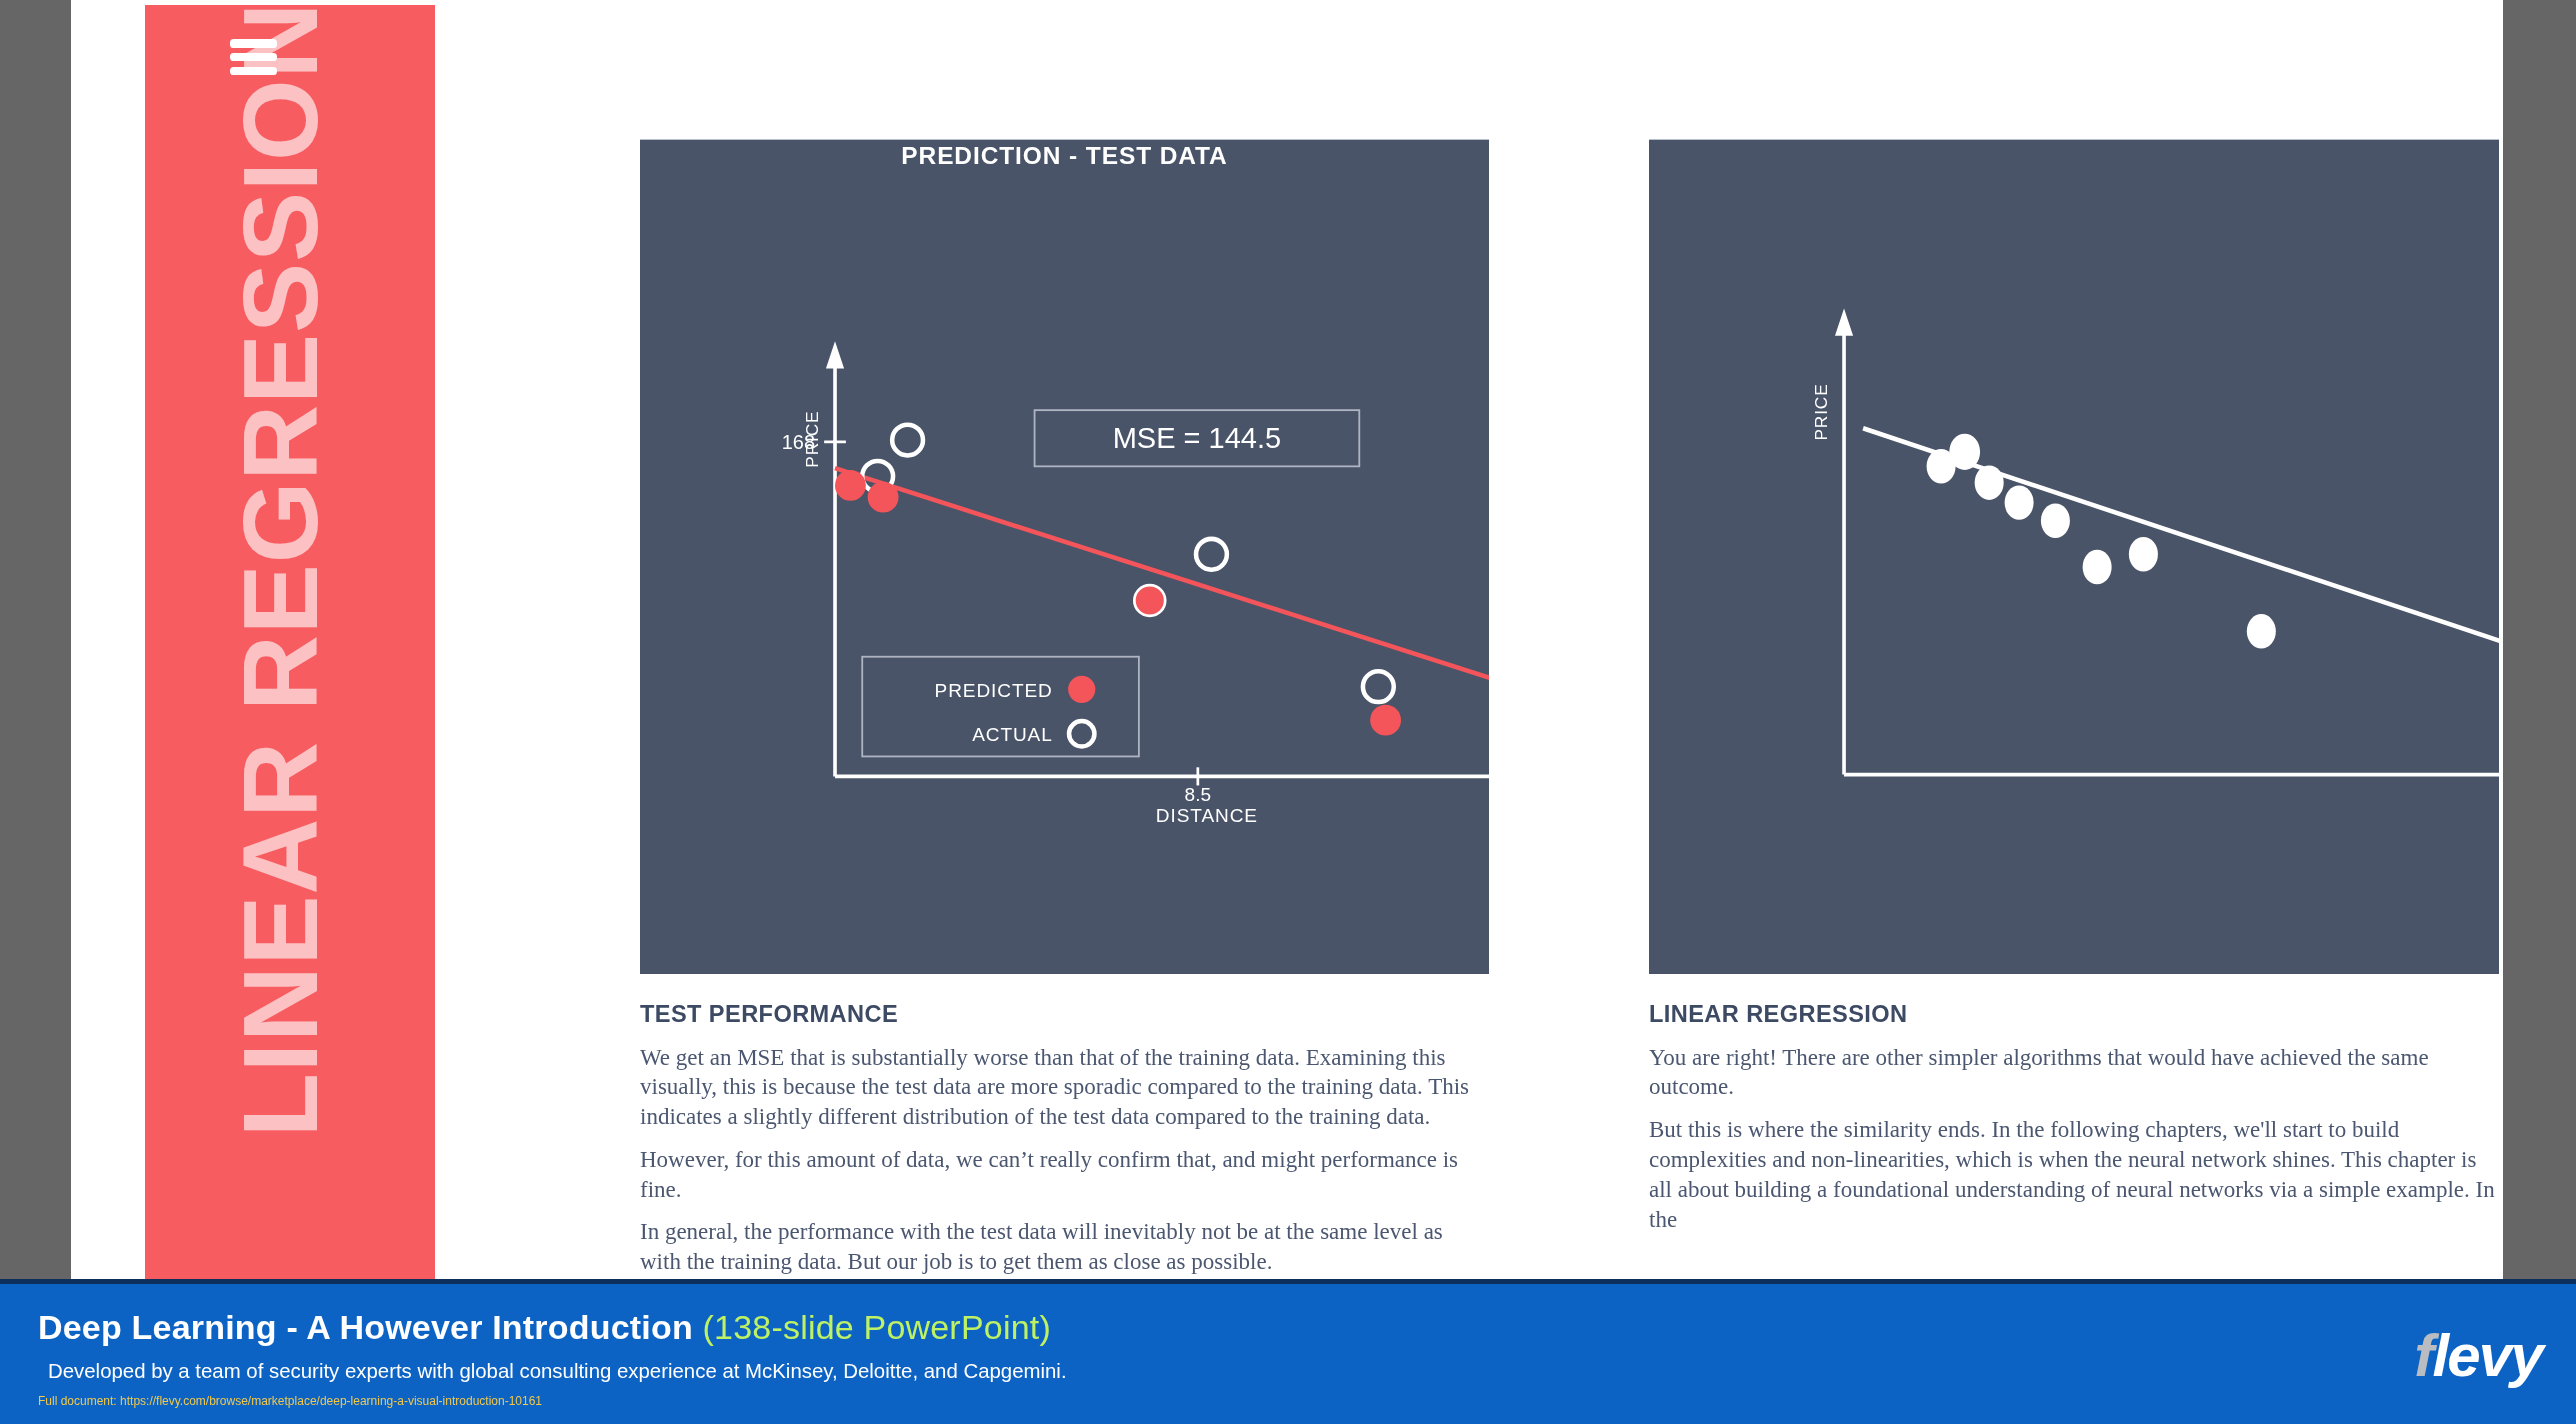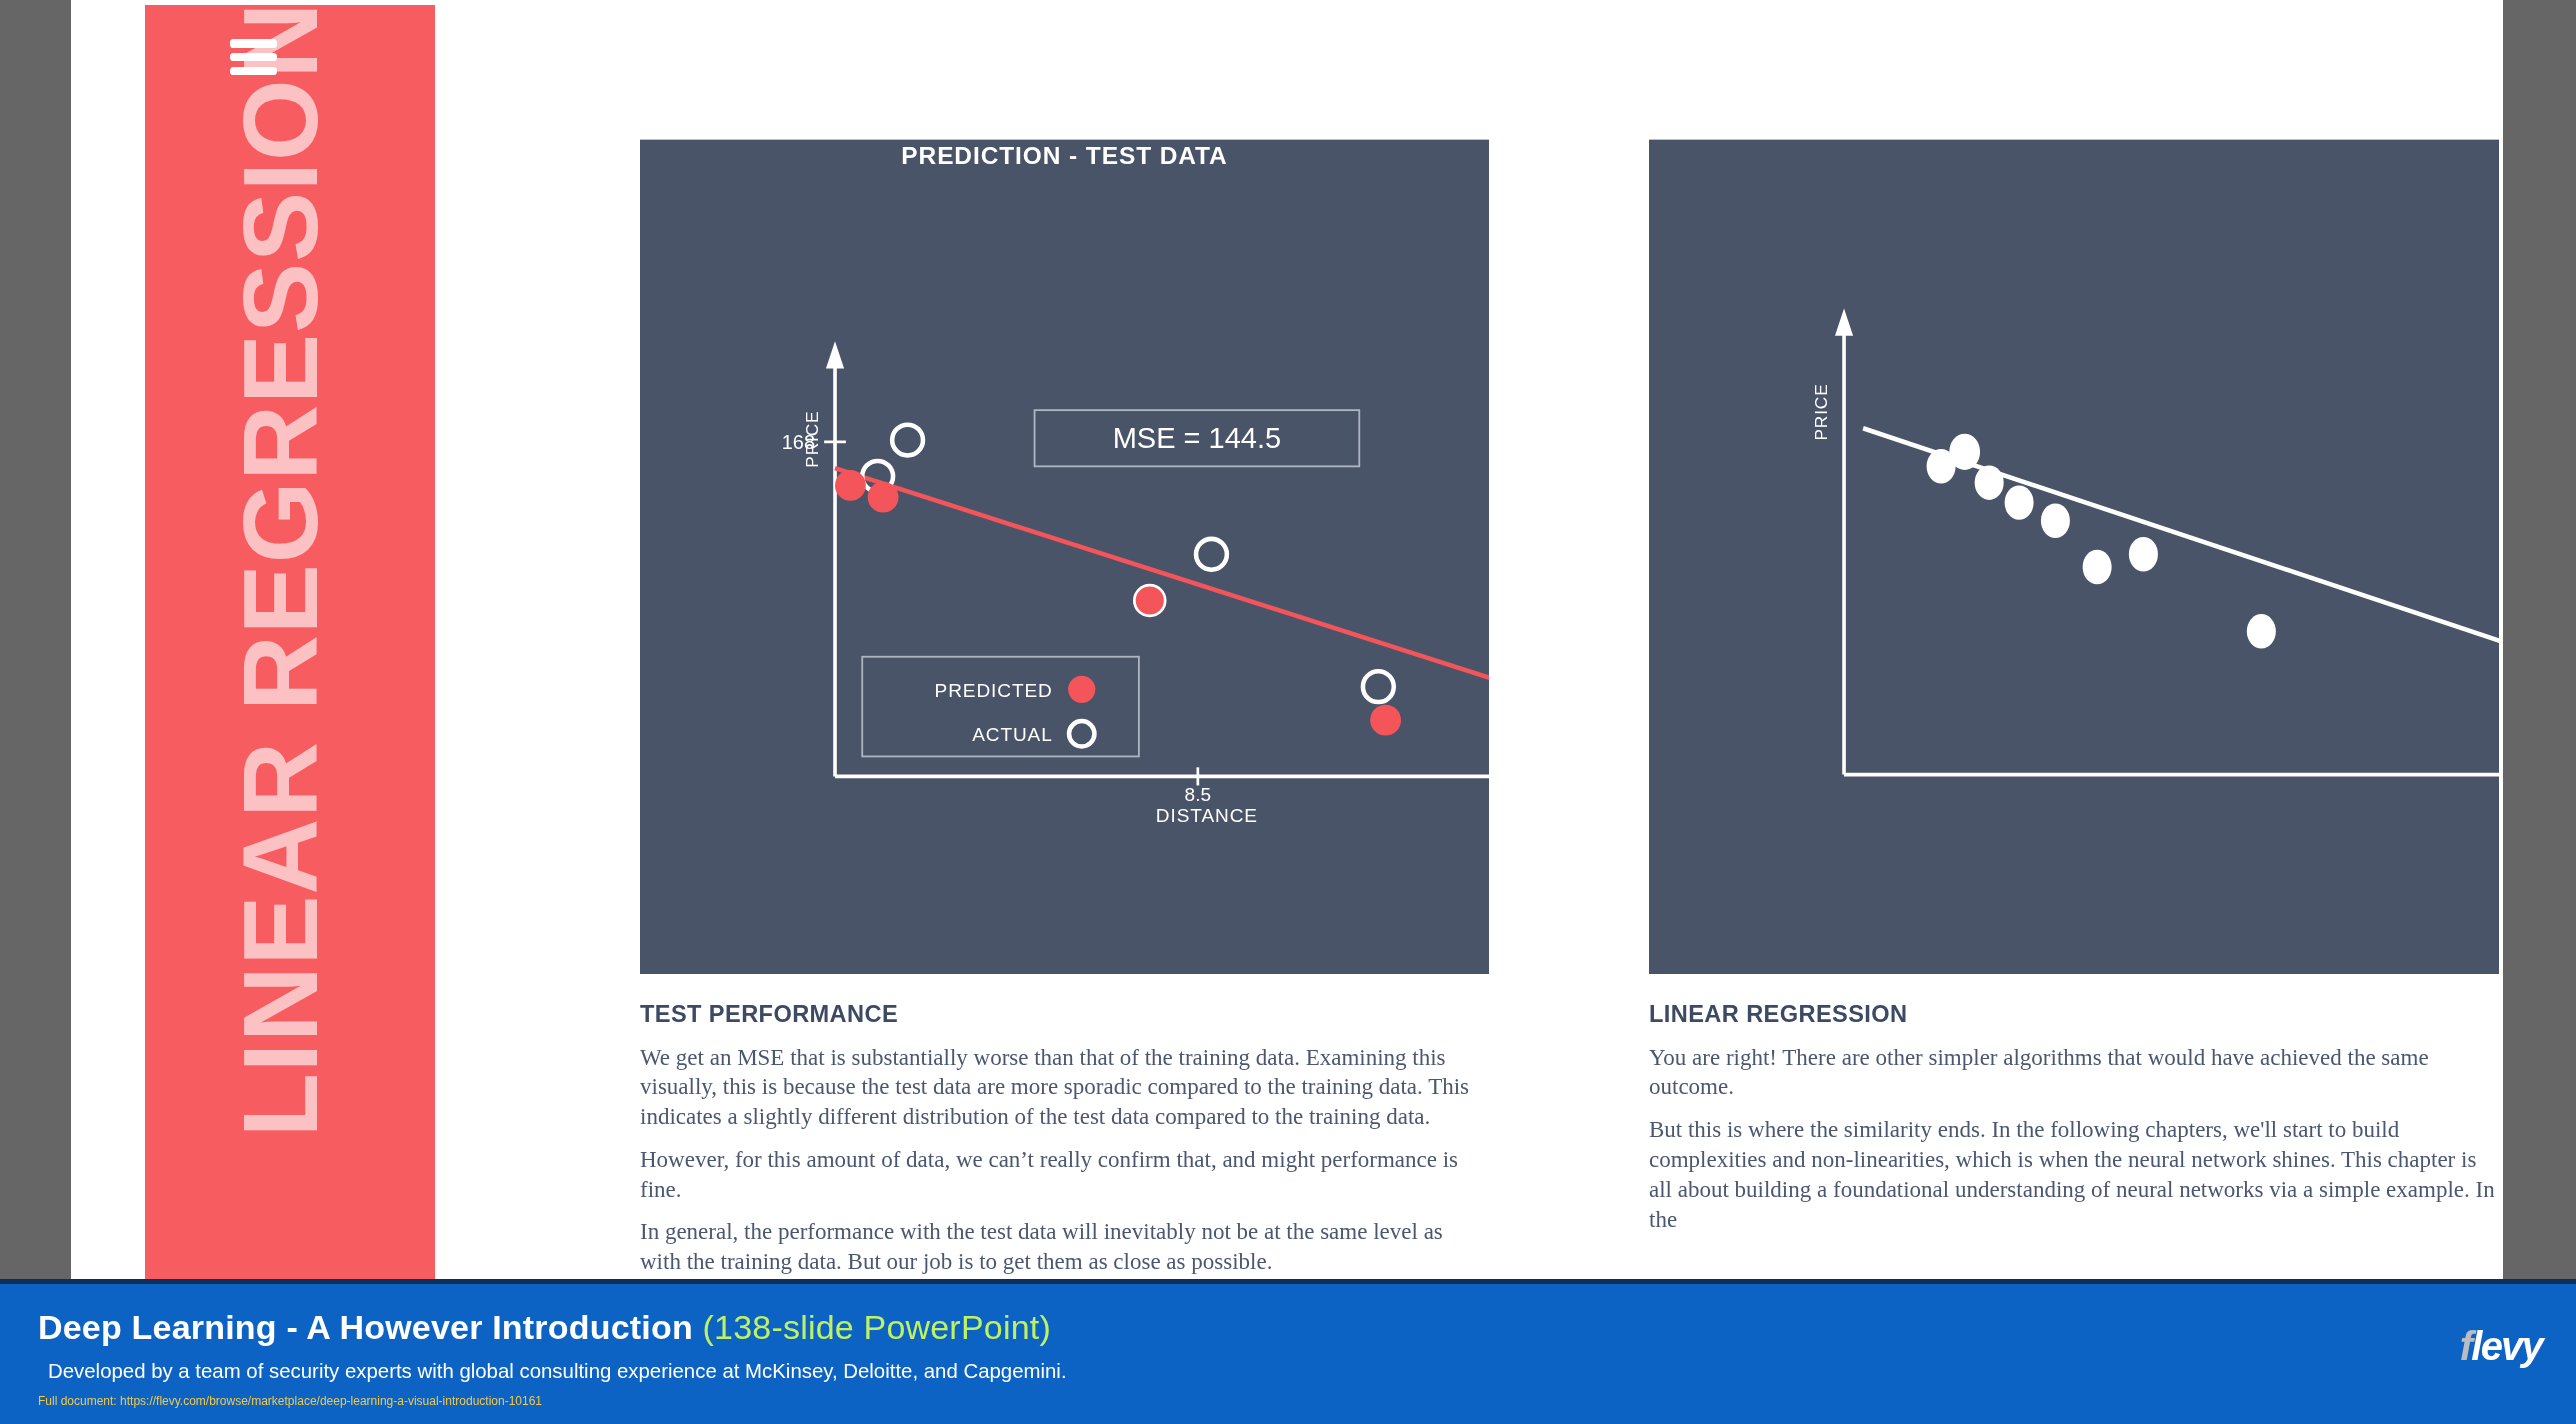--- a/index.html
+++ b/index.html
@@ -97,21 +97,21 @@
   .footer .fsub {
     position: absolute; left: 48px; top: 76px;
     font-size: 20.4px; color: #ffffff; font-weight: 400; white-space: nowrap;
   }
   .footer .flink {
     position: absolute; left: 38px; top: 110px;
     font-size: 12px; color: #F2C94C; white-space: nowrap;
   }
   .logo {
     position: absolute; right: 34px; top: 42px;
-    font-size: 40px; font-weight: 700; font-style: italic;
+    font-size: 60px; font-weight: 700; font-style: italic;
     letter-spacing: -1.8px; line-height: 1;
     font-family: "Liberation Sans", sans-serif;
   }
   .logo .g { color: #b9bdc2; }
   .logo .w { color: #ffffff; }
 </style>
 </head>
 <body>
 
 <div id="root">

